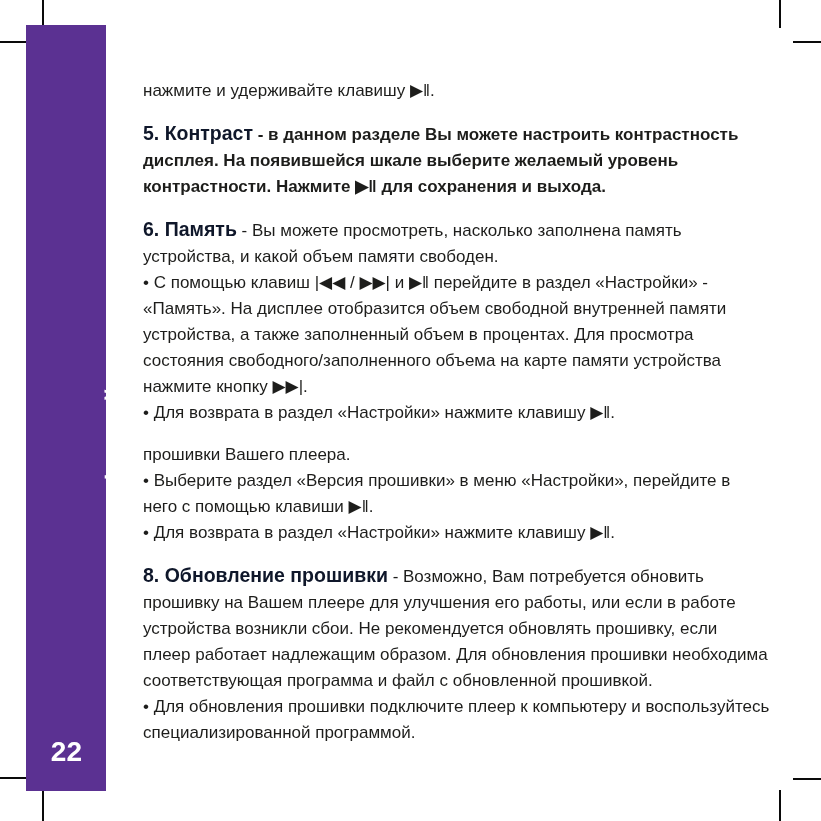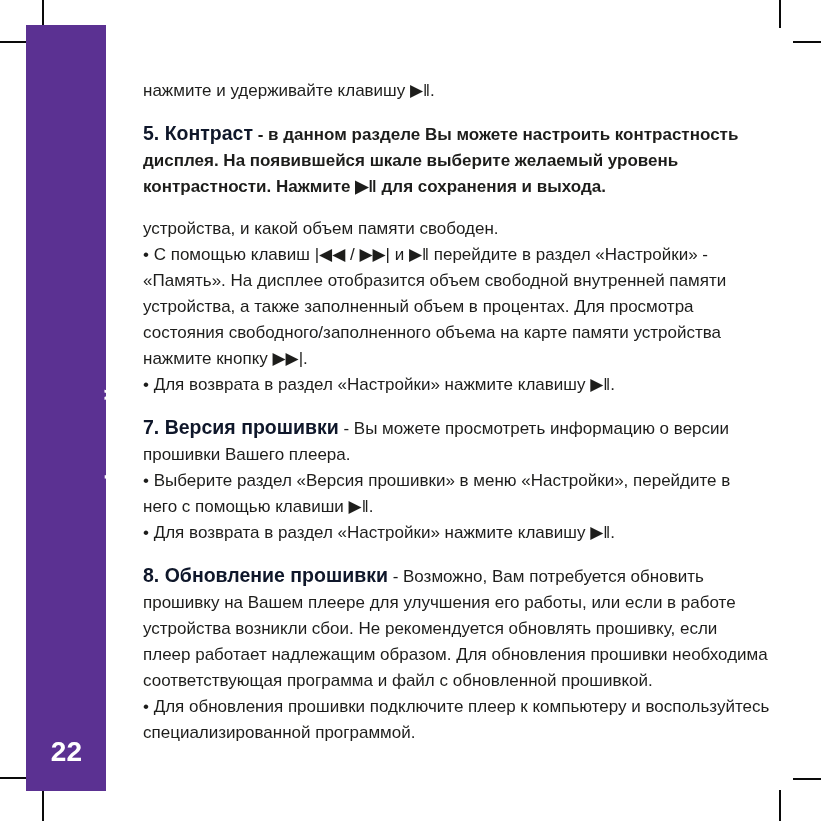--- a/index.html
+++ b/index.html
@@ -109,31 +109,31 @@
 
     <p class="line">нажмите и удерживайте клавишу ▶‖.</p>
 
     <section>
       <p class="line"><span class="sec-heading">5. Контраст</span><span class="lead bold"> - в данном разделе Вы можете настроить контрастность</span></p>
       <p class="line bold">дисплея. На появившейся шкале выберите желаемый уровень</p>
       <p class="line bold">контрастности. Нажмите ▶‖ для сохранения и выхода.</p>
     </section>
 
     <section>
+      <p class="line"><span class="sec-heading">6. Память</span><span class="lead"> - Вы можете просмотреть, насколько заполнена память</span></p>
       <p class="line">устройства, и какой объем памяти свободен.</p>
       <p class="line">• С помощью клавиш |◀◀ / ▶▶| и ▶‖ перейдите в раздел «Настройки» -</p>
       <p class="line">«Память». На дисплее отобразится объем свободной внутренней памяти</p>
       <p class="line">устройства, а также заполненный объем в процентах. Для просмотра</p>
       <p class="line">состояния свободного/заполненного объема на карте памяти устройства</p>
       <p class="line">нажмите кнопку ▶▶|.</p>
       <p class="line">• Для возврата в раздел «Настройки» нажмите клавишу ▶‖.</p>
     </section>
 
     <section>
-      <p class="line"><span class="sec-heading">7. Версия прошивки</span><span class="lead"> - Вы можете просмотреть информацию о версии</span></p>
       <p class="line">прошивки Вашего плеера.</p>
       <p class="line">• Выберите раздел «Версия прошивки» в меню «Настройки», перейдите в</p>
       <p class="line">него с помощью клавиши ▶‖.</p>
       <p class="line">• Для возврата в раздел «Настройки» нажмите клавишу ▶‖.</p>
     </section>
 
     <section>
       <p class="line"><span class="sec-heading">8. Обновление прошивки</span><span class="lead"> - Возможно, Вам потребуется обновить</span></p>
       <p class="line">прошивку на Вашем плеере для улучшения его работы, или если в работе</p>
       <p class="line">устройства возникли сбои. Не рекомендуется обновлять прошивку, если</p>

